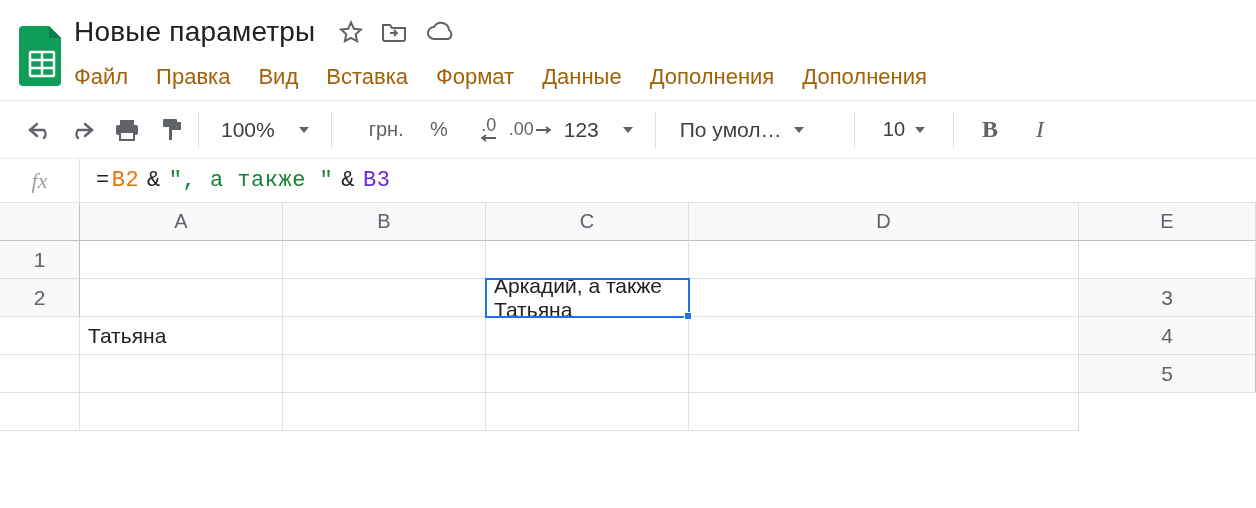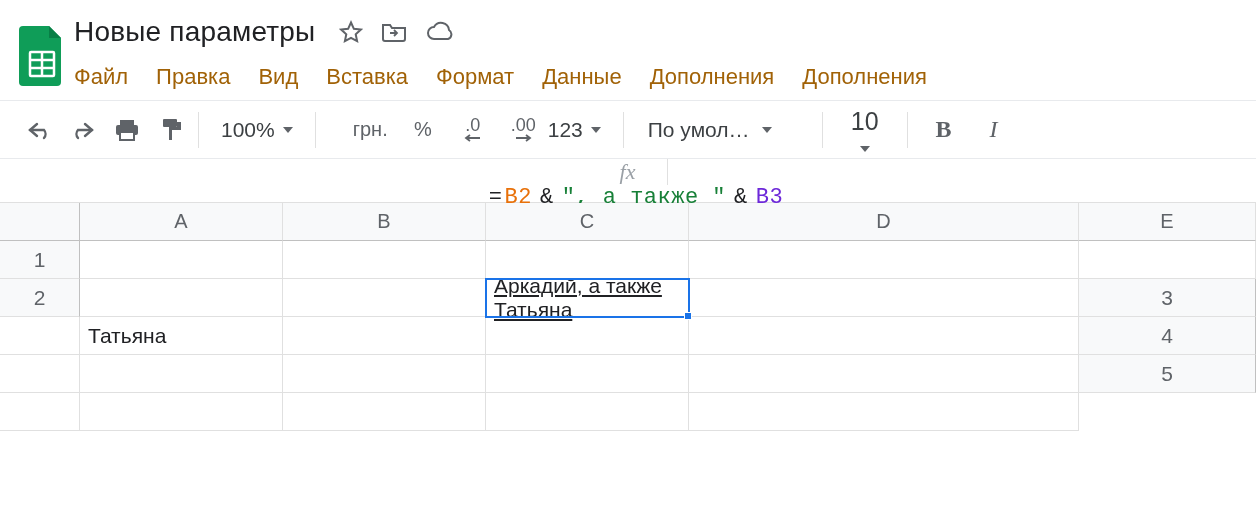--- a/index.html
+++ b/index.html
@@ -74,21 +74,21 @@
   }
   .tsep {
     width: 1px;
     height: 36px;
     background: #e0e0e0;
     margin: 0 10px;
   }
   .zoom {
     display: flex;
     align-items: center;
-    gap: 8px;
+    gap: 24px;
     padding: 0 8px;
     font-size: 21px;
     color: #3c4043;
   }
   .dropdown-caret {
     width: 0; height: 0;
     border-left: 5px solid transparent;
     border-right: 5px solid transparent;
     border-top: 6px solid #5f6368;
   }
@@ -99,32 +99,30 @@
     padding: 0 10px;
     font-size: 21px;
     color: #3c4043;
     min-width: 170px;
   }
   .fontsize {
     display: flex;
     align-items: center;
     gap: 10px;
     padding: 0 14px;
-    font-size: 25px;
+    font-size: 20px;
     color: #3c4043;
-    flex-direction: column;
   }
   .bold { font-weight: 700; font-size: 24px; font-family: "Times New Roman", serif; padding:0 10px;}
   .italic { font-style: italic; font-size: 24px; font-family: "Times New Roman", serif; padding:0 8px;}
   .fx-bar {
     display: flex;
     align-items: center;
     height: 44px;
     border-bottom: 1px solid #e0e0e0;
-    flex-direction: column;
   }
   .fx-label {
     width: 80px;
     display: flex;
     align-items: center;
     justify-content: center;
     font-style: italic;
     font-family: "Times New Roman", serif;
     font-size: 22px;
     color: #9aa0a6;
@@ -180,21 +178,20 @@
     border-right: 1px solid #c0c0c0;
   }
   .colhdr {
     border-bottom: 1px solid #c0c0c0;
     font-size: 20px;
   }
   .selected {
     outline: 2px solid #1a73e8;
     outline-offset: -1px;
     z-index: 2;
-    text-decoration: underline;
   }
   .sel-handle {
     position: absolute;
     right: -4px;
     bottom: -4px;
     width: 8px;
     height: 8px;
     background: #1a73e8;
     border: 1px solid #fff;
   }
@@ -289,21 +286,21 @@
   </div>
   <div class="tbtn" style="min-width:46px;">
     <div style="display:flex;flex-direction:column;align-items:center;line-height:0.9;">
       <span style="font-size:18px;">.0</span>
       <svg width="18" height="8" viewBox="0 0 18 8" stroke="#5f6368" stroke-width="1.8" fill="none">
           <path d="M16 4 H2 M6 1 2 4 6 7"></path>
         </svg>
     </div>
   </div>
   <div class="tbtn" style="min-width:50px;">
-    <div style="display:flex;flex-direction:column;align-items:center;line-height:0.9;">
+    <div style="display:flex;flex-direction:row;align-items:center;line-height:0.9;">
       <span style="font-size:18px;">.00</span>
       <svg width="18" height="8" viewBox="0 0 18 8" stroke="#5f6368" stroke-width="1.8" fill="none">
           <path d="M2 4 H16 M12 1 16 4 12 7"></path>
         </svg>
     </div>
   </div>
   <div class="zoom">
     <span>123</span>
     <span class="dropdown-caret"></span>
   </div>

